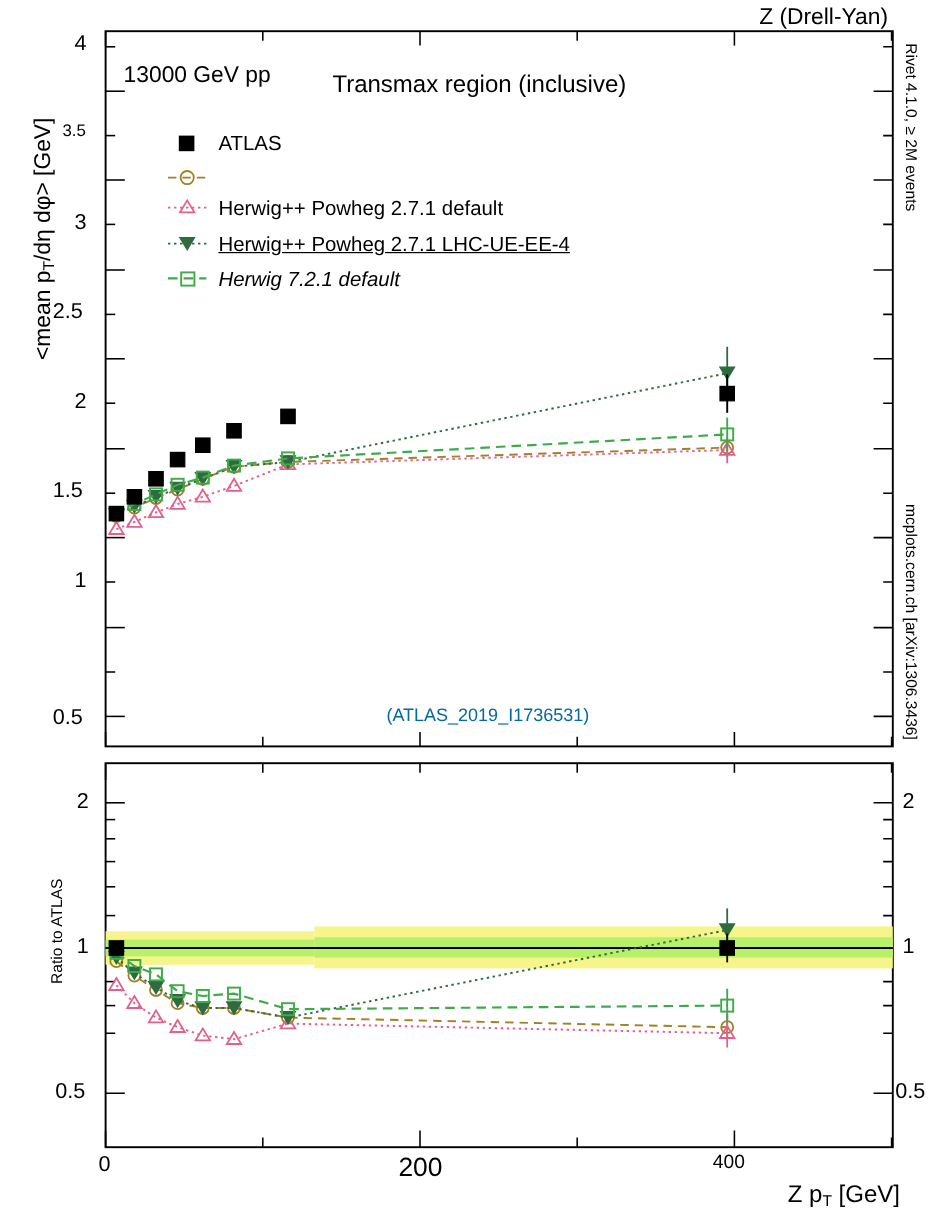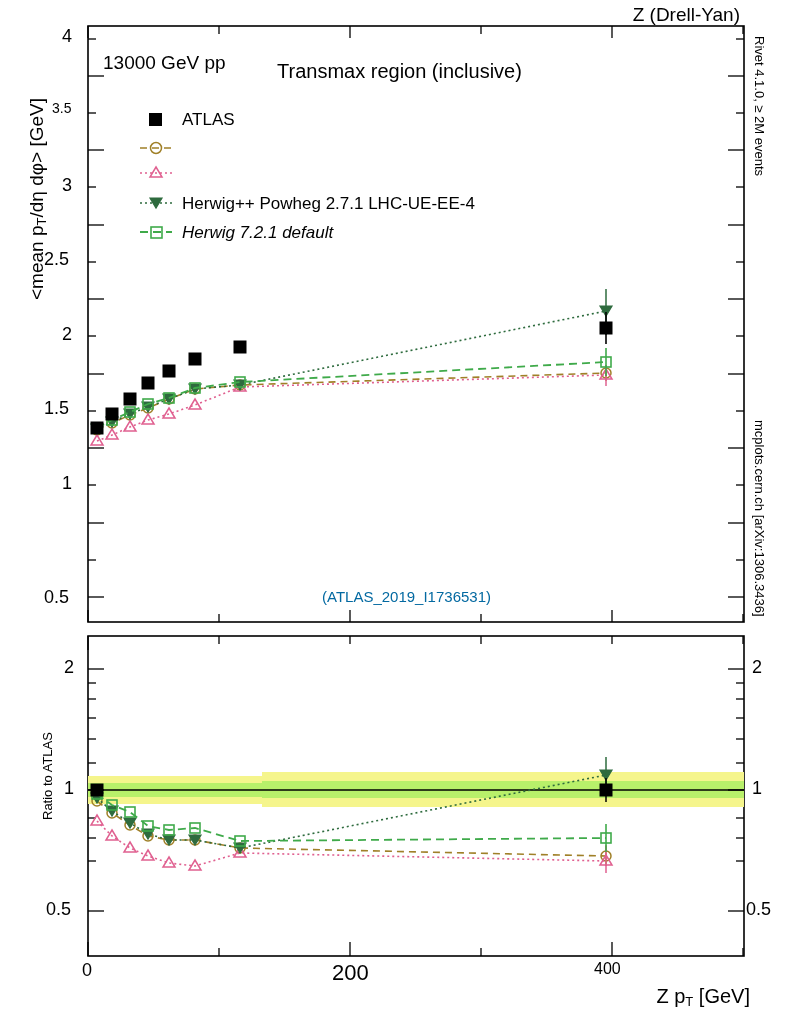--- a/index.html
+++ b/index.html
@@ -291,21 +291,22 @@
 
       <line x1="140" y1="232" x2="172" y2="232" stroke="#3faa4a" stroke-width="1.8" stroke-dasharray="8,5"></line>
       <rect x="151" y="227" width="11" height="11" fill="none" stroke="#3faa4a" stroke-width="1.6"></rect>
     </g>
   </svg>
 
   <div class="txt" style="left:277px;top:60px;font-size:20px;">Transmax region (inclusive)</div>
   <div class="txt" style="left:322px;top:588px;font-size:15px;color:#0369a1;">(ATLAS_2019_I1736531)</div>
 
   <div class="txt" style="left:182px;top:110px;font-size:17px;">ATLAS</div>
-  <div class="txt" style="left:182px;top:194px;font-size:17px;">Herwig++ Powheg 2.7.1 LHC-UE-EE-4</div>
+  <div class="txt" style="left:182px;top:164px;font-size:17px;">Herwig++ Powheg 2.7.1 default</div>
+  <div class="txt" style="left:182px;top:194px;font-size:17px;text-decoration:underline;">Herwig++ Powheg 2.7.1 LHC-UE-EE-4</div>
   <div class="txt" style="left:182px;top:223px;font-size:17px;font-style:italic;">Herwig 7.2.1 default</div>
 
   <div class="txt" style="left:62px;top:26px;font-size:18px;">4</div>
   <div class="txt" style="left:52px;top:100px;font-size:14px;">3.5</div>
   <div class="txt" style="left:62px;top:175px;font-size:18px;">3</div>
   <div class="txt" style="left:44px;top:249px;font-size:18px;">2.5</div>
   <div class="txt" style="left:62px;top:324px;font-size:18px;">2</div>
   <div class="txt" style="left:44px;top:398px;font-size:18px;">1.5</div>
   <div class="txt" style="left:62px;top:473px;font-size:18px;">1</div>
   <div class="txt" style="left:44px;top:587px;font-size:18px;">0.5</div>

